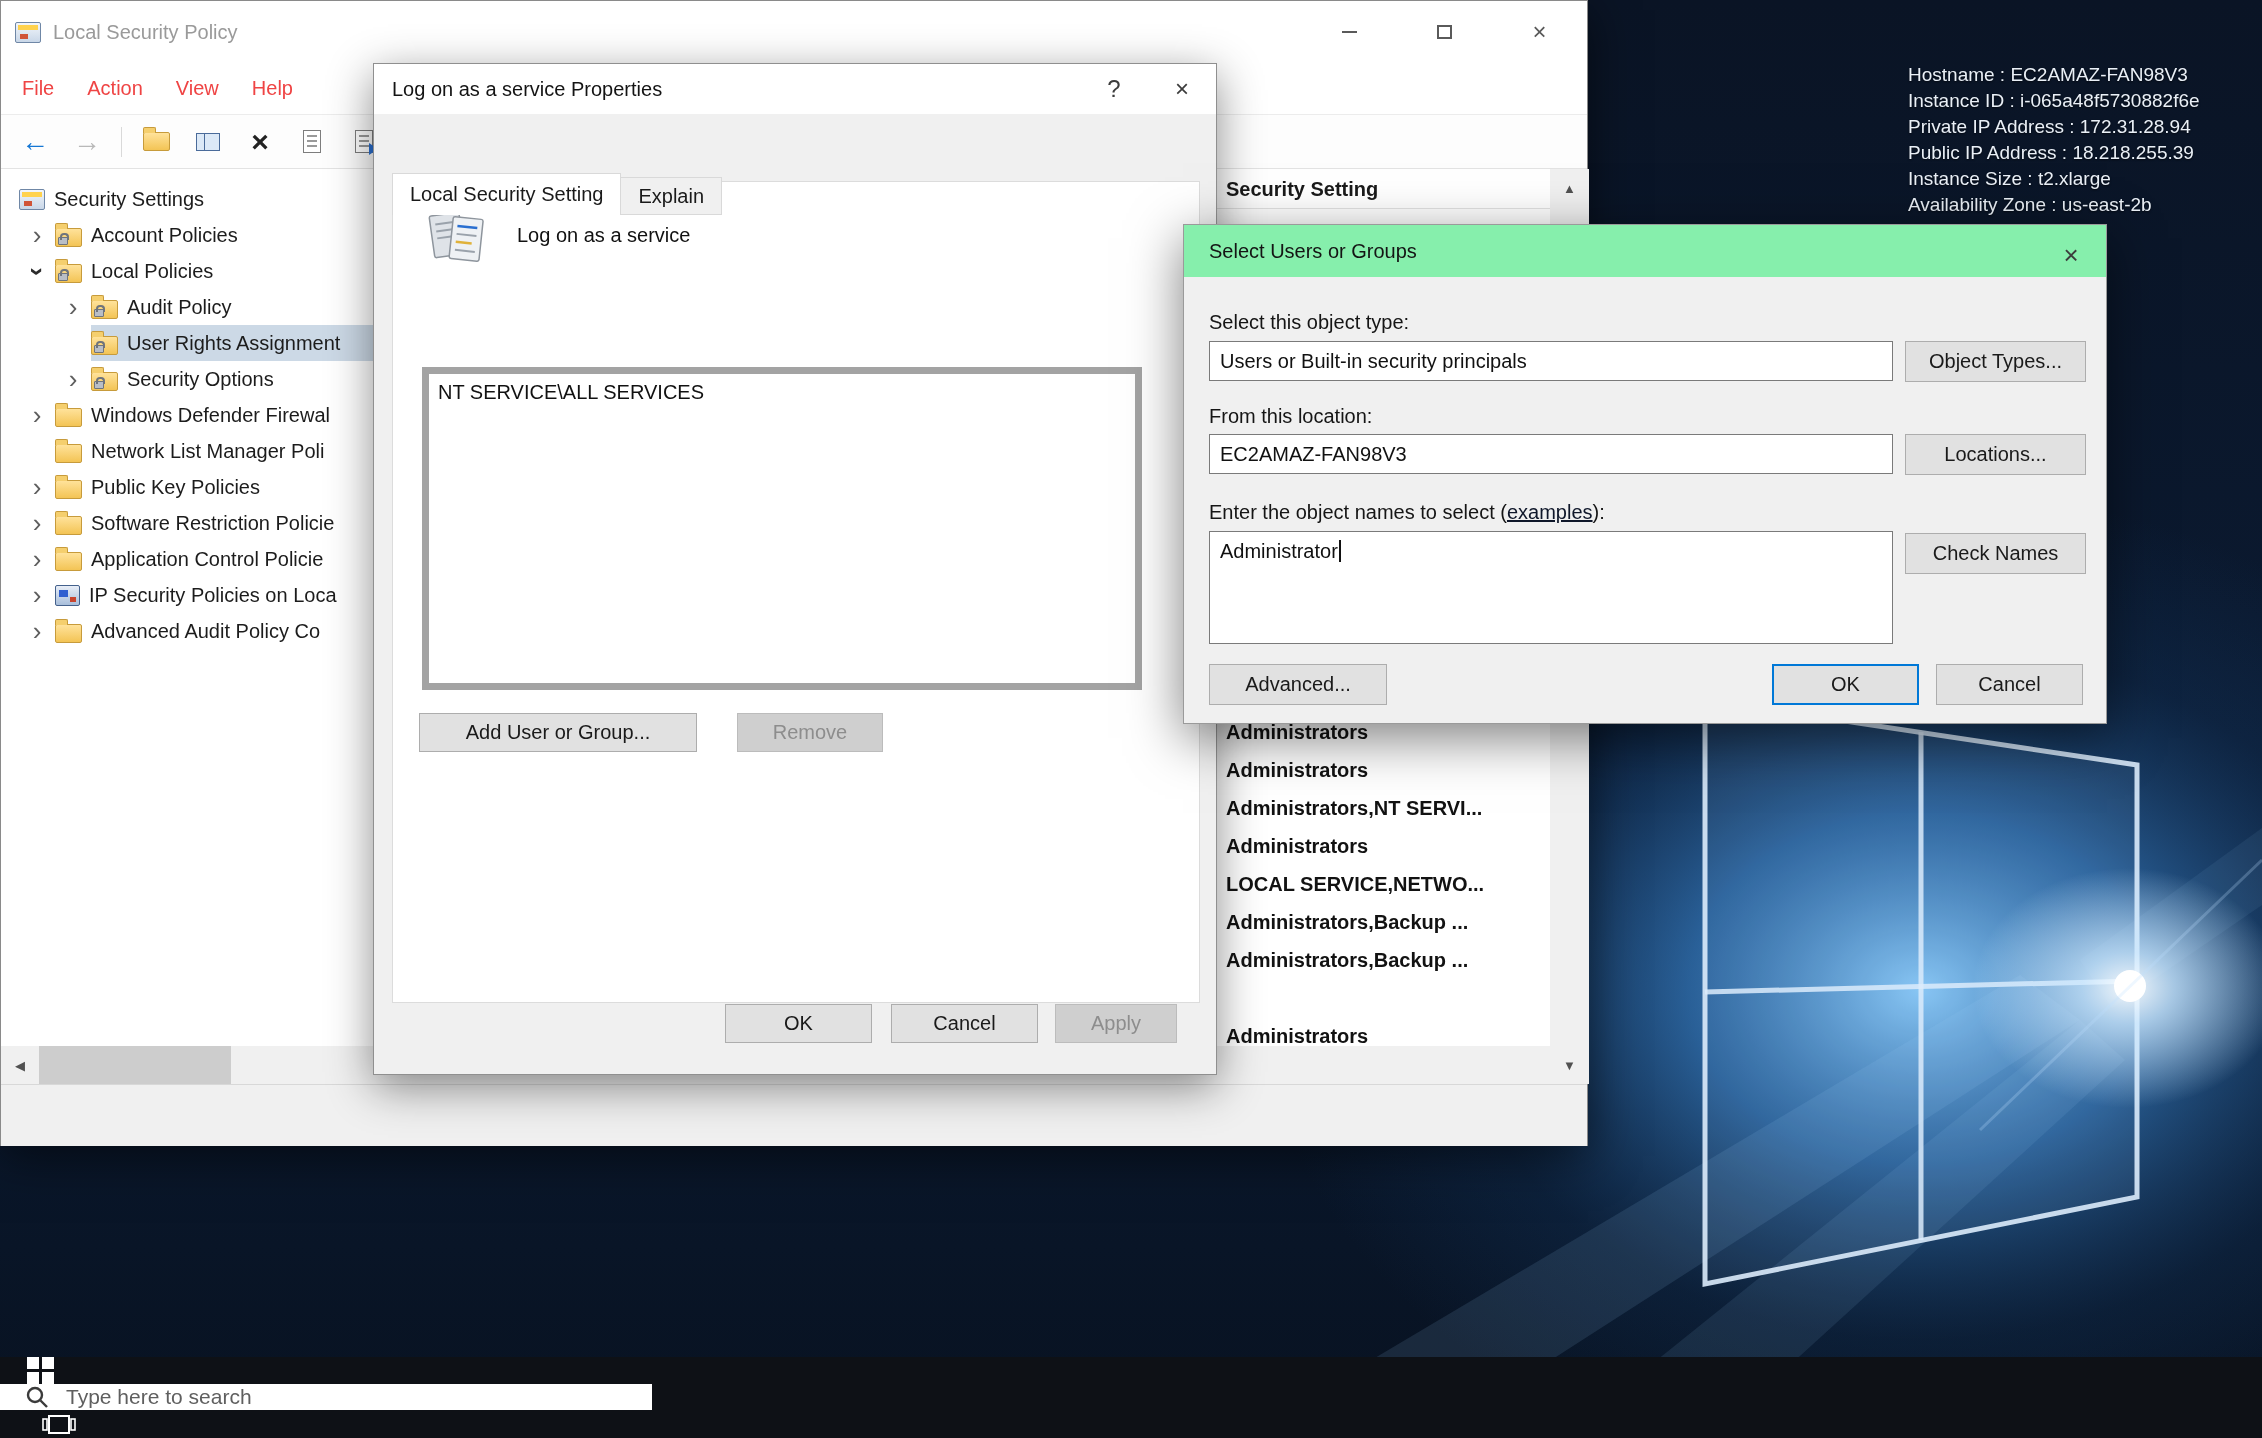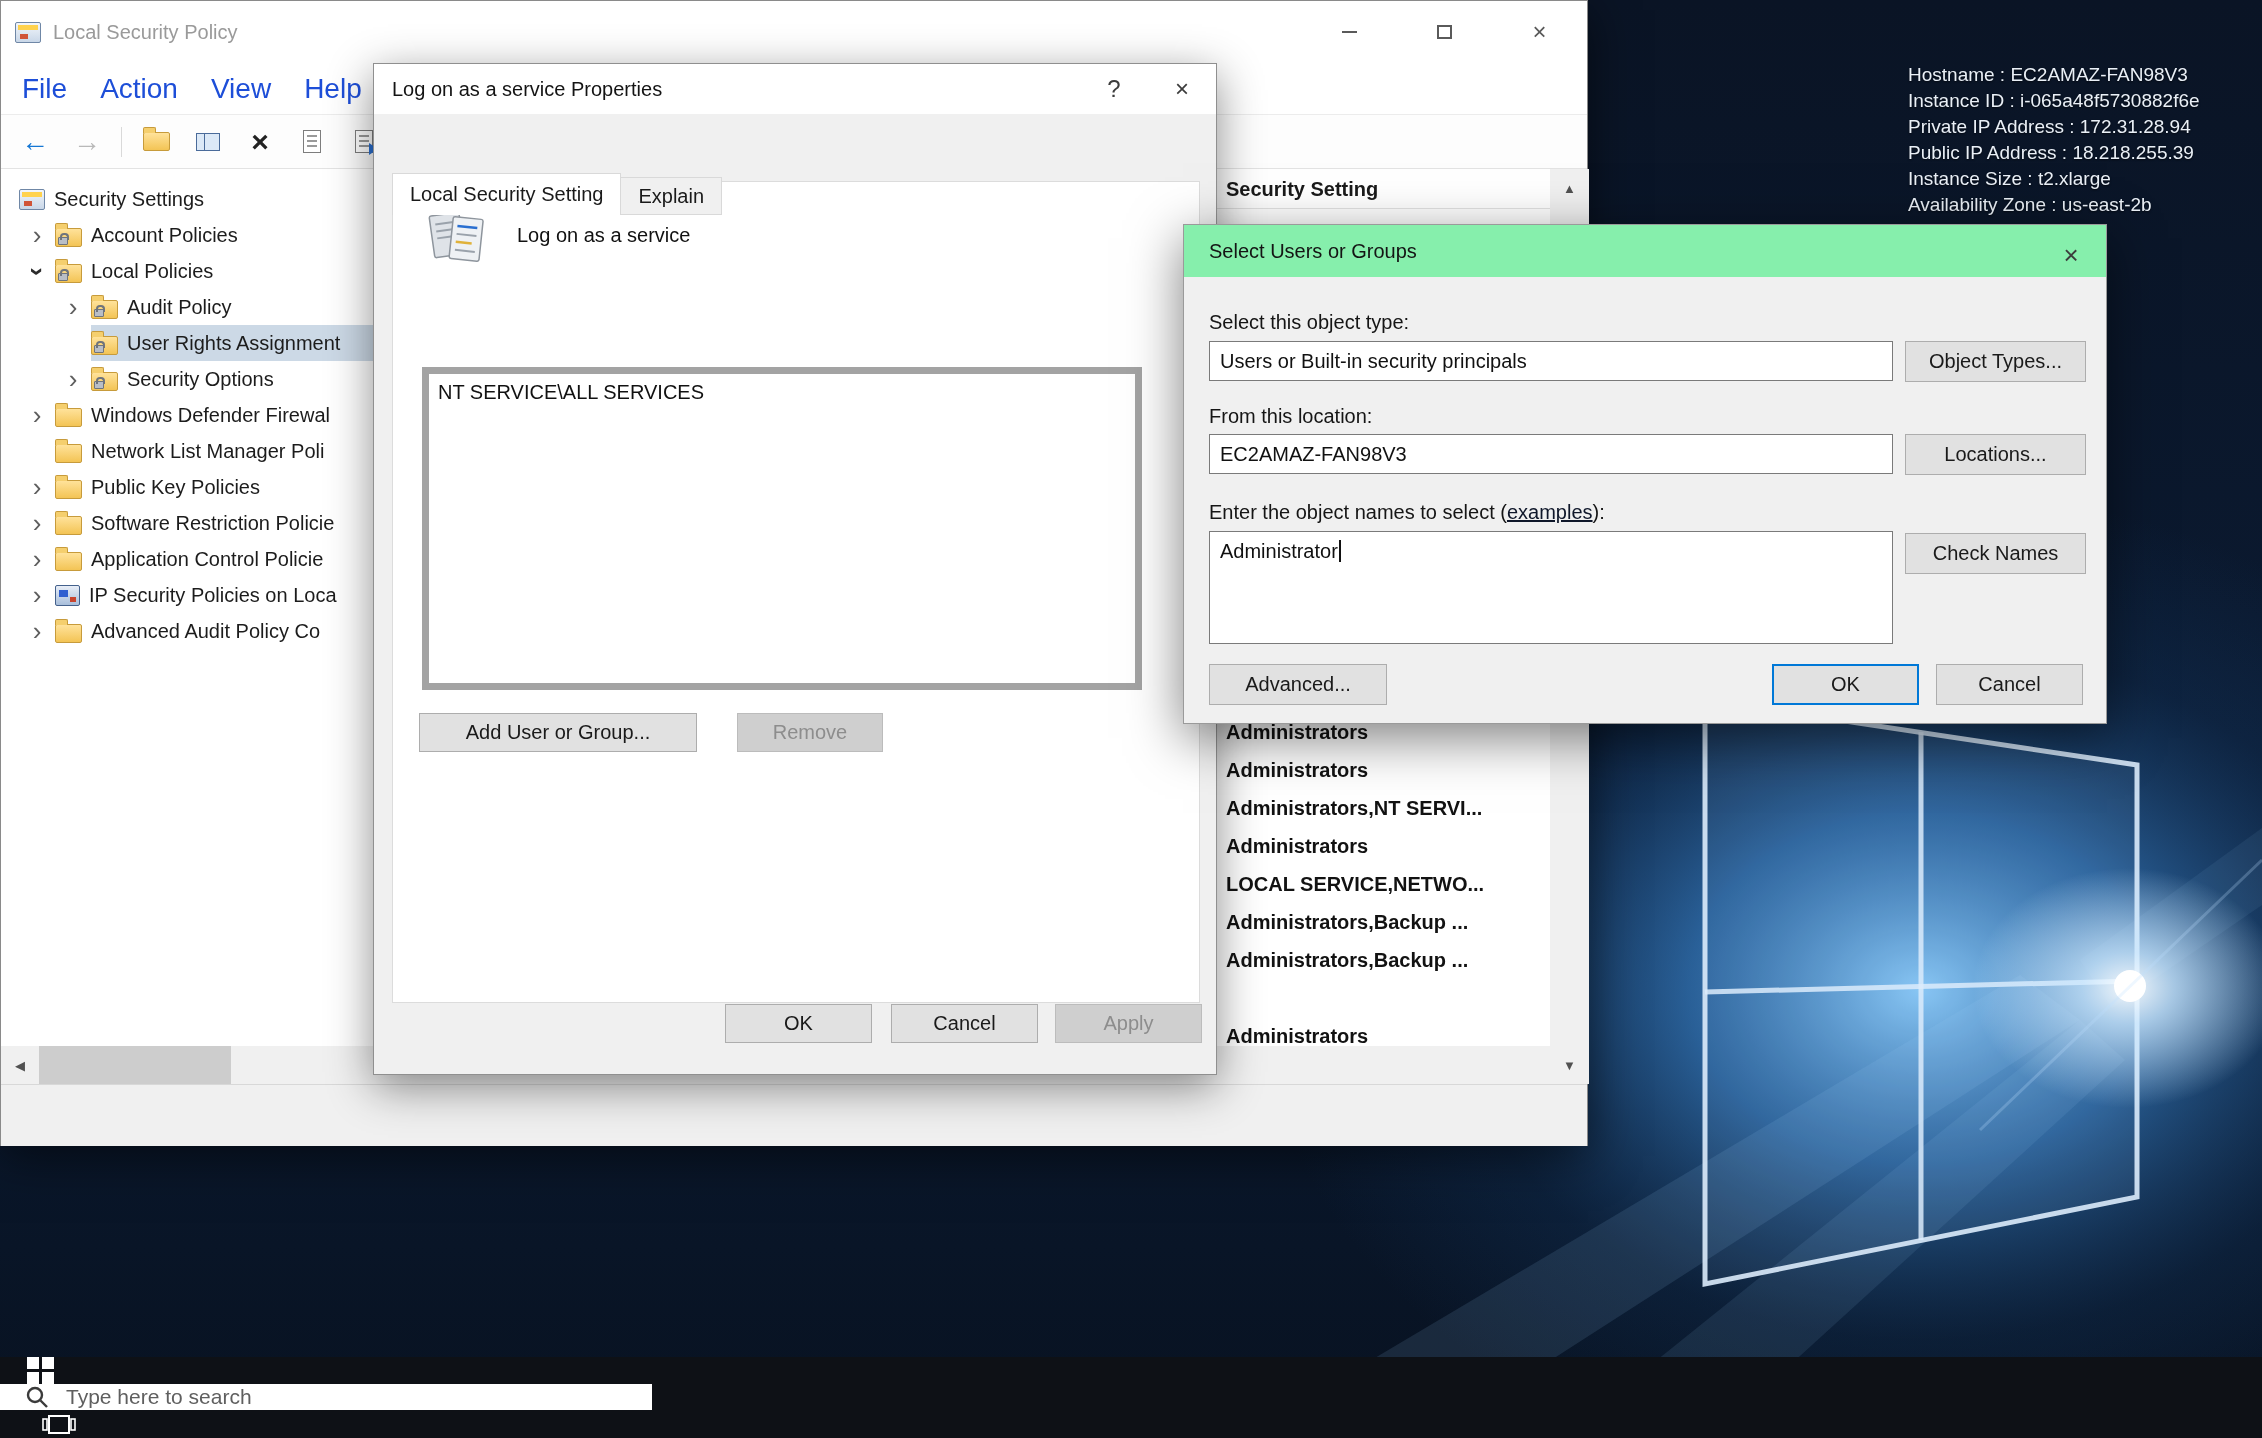--- a/index.html
+++ b/index.html
@@ -16,21 +16,21 @@
   
   .win-main { position:absolute; left:0; top:0; width:1588px; height:1146px;
     background:#fff; z-index:2; border:1px solid #8a8a8a;
     box-shadow:0 10px 45px rgba(0,0,0,.55); }
   .titlebar { height:62px; background:#fff; display:flex; align-items:center; position:relative; }
   .t-title { margin-left:12px; font-size:20px; color:#9a9a9a; }
   .caption-btns { position:absolute; right:0; top:0; height:62px; display:flex; }
   .cap-btn { width:95px; height:62px; display:flex; align-items:center; justify-content:center; color:#5a5a5a; font-size:24px; }
   .glyph-min { width:15px; height:2px; background:#5a5a5a; }
   .glyph-max { width:15px; height:14px; border:2px solid #5a5a5a; }
-  .menubar { height:52px; display:flex; align-items:center; font-size:28px; color:#1d4ed8;
+  .menubar { height:52px; display:flex; align-items:center; font-size:20px; color:#ef4444;
     border-bottom:1px solid #ececec; background:#fff; }
   .menu-item { padding:0 12px; margin-left:9px; }
   .toolbar { height:54px; display:flex; align-items:center; gap:16px; padding-left:16px;
     background:#fdfdfd; border-bottom:1px solid #e3e3e3; }
   .tb-btn { width:36px; height:40px; display:flex; align-items:center; justify-content:center; }
   .tb-sep { width:1px; height:30px; background:#d9d9d9; }
   .g-back { color:#1577d4; font-size:28px; font-weight:bold; }
   .g-fwd { color:#b9b9b9; font-size:28px; font-weight:bold; }
   .g-del { color:#222; font-size:30px; font-weight:bold; line-height:1; }
   .i-doc { width:18px; height:23px; background:#fff; border:1px solid #7d7d7d; position:relative; }
@@ -103,21 +103,21 @@
   .tab + .tab { border-left:none; }
   .tab-page { position:absolute; left:18px; top:117px; width:808px; height:822px; background:#fff; border:1px solid #dcdcdc; }
   .policy-icon { position:absolute; left:34px; top:22px; }
   .policy-name { position:absolute; left:124px; top:42px; font-size:20px; color:#111; }
   .entries-box { position:absolute; left:29px; top:185px; width:720px; height:323px;
     background:#fff; border:7px solid #a3a3a3; padding:7px 9px; font-size:20px; color:#111; }
   .btn-add    { left:26px;  top:531px; width:278px; height:39px; }
   .btn-remove { left:344px; top:531px; width:146px; height:39px; }
   .btn-pok     { left:351px; top:940px; width:147px; height:39px; }
   .btn-pcancel { left:517px; top:940px; width:147px; height:39px; }
-  .btn-papply  { left:681px; top:940px; width:147px; height:39px; }
+  .btn-papply  { left:681px; top:940px; width:122px; height:39px; }
   
   .dlg-select { position:absolute; left:1183px; top:224px; width:924px; height:500px; background:#f0f0f0;
     border:1px solid #9a9a9a; box-shadow:0 14px 50px rgba(0,0,0,.5); z-index:4; }
   .sel-title { height:52px; background:#86efac; display:flex; align-items:center; padding-left:25px;
     font-size:20px; color:#141414; position:relative; }
   .sel-close { position:absolute; right:0; top:0; width:70px; height:60px; display:flex;
     align-items:center; justify-content:center; color:#3c3c3c; font-size:26px; }
   .dlg-label { position:absolute; font-size:20px; color:#151515; white-space:nowrap; }
   .lab-type { left:25px; top:86px; }
   .lab-loc  { left:25px; top:180px; }

